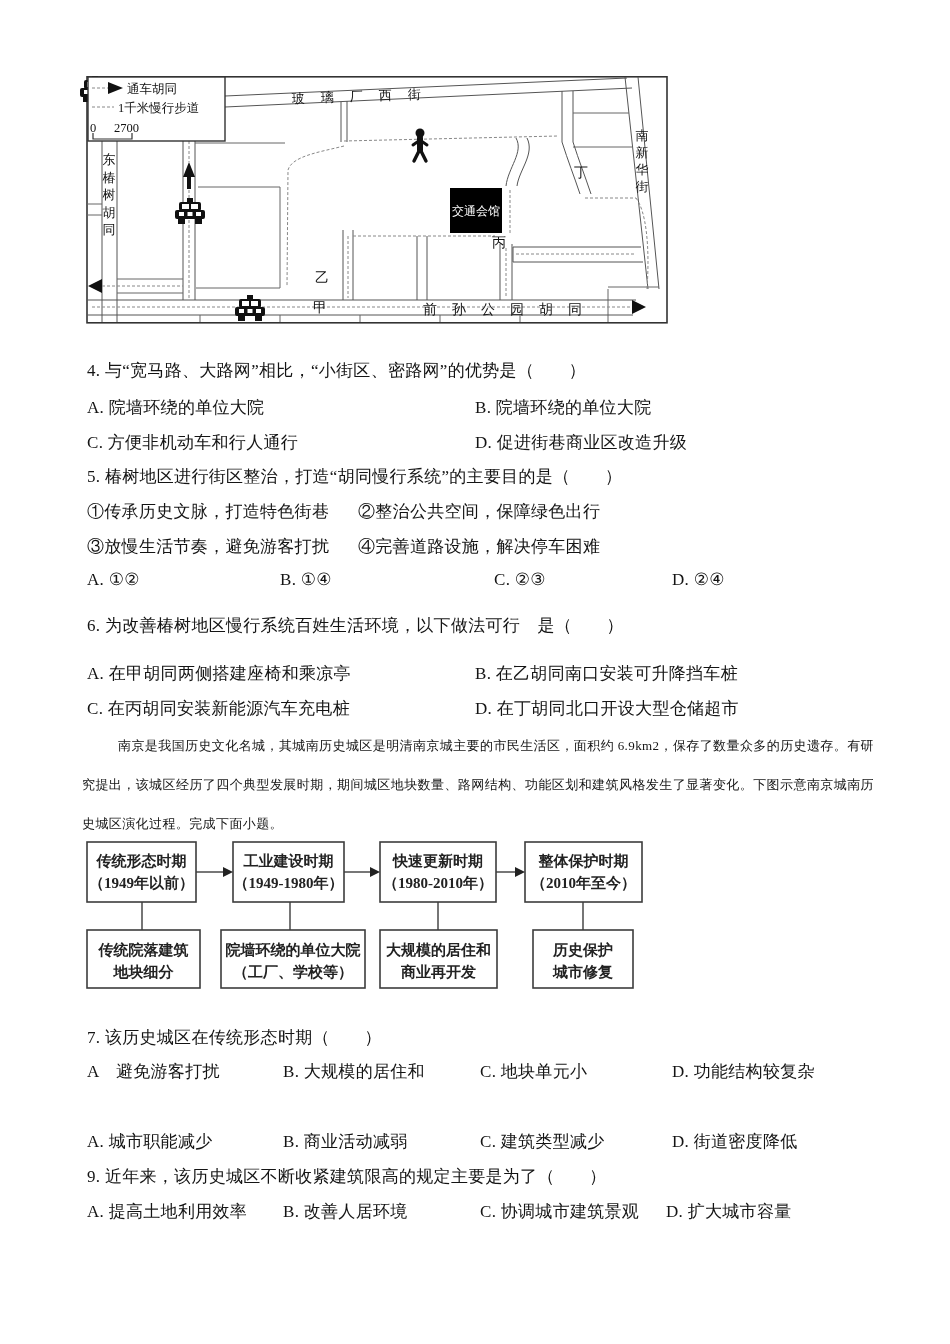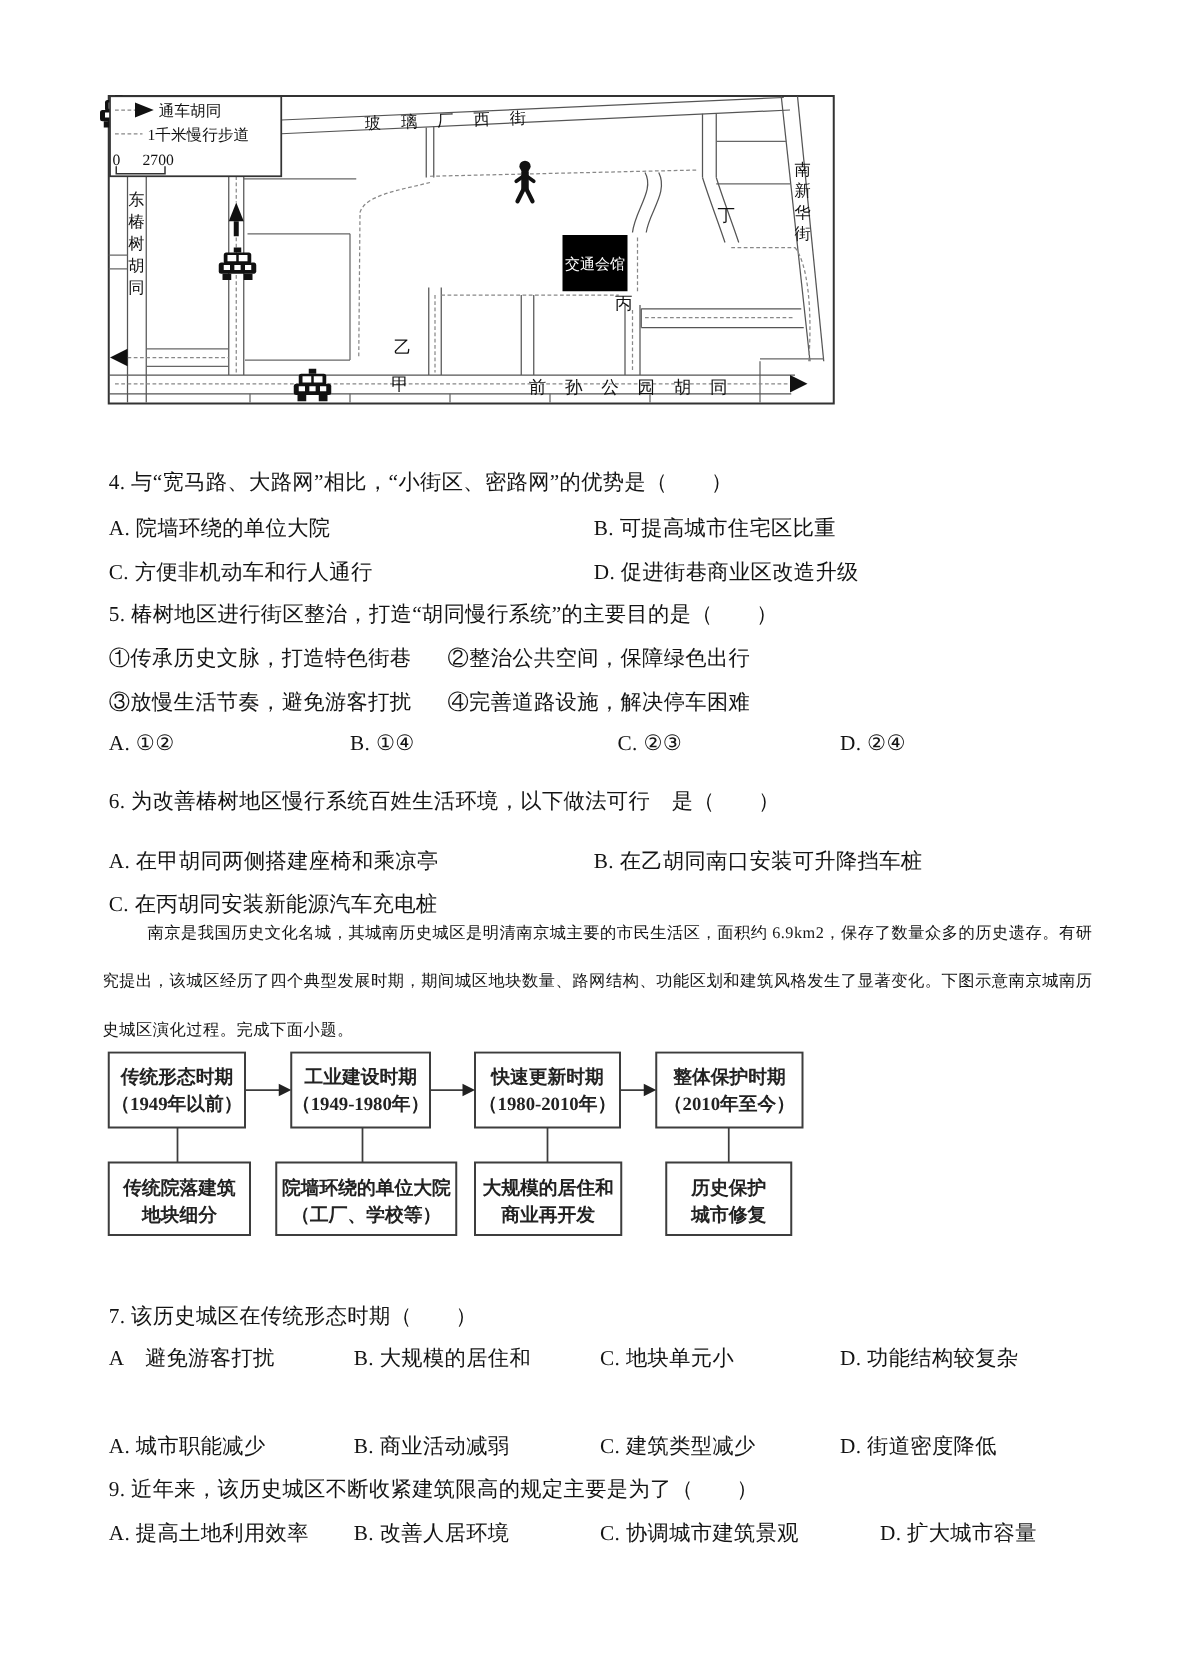--- a/index.html
+++ b/index.html
@@ -1,18 +1,18 @@
 <!DOCTYPE html>
 <html><head>
 <meta charset="utf-8">
 <style>
   html,body{margin:0;padding:0;background:#ffffff;}
   #page{position:relative;width:950px;height:1344px;background:#fff;overflow:hidden;
         font-family:"Liberation Serif", serif;color:#141414;}
-  .t{position:absolute;font-size:17px;white-space:nowrap;letter-spacing:0.3px;margin-top:15px;}
+  .t{position:absolute;font-size:17px;white-space:nowrap;letter-spacing:0.3px;}
   #passage{position:absolute;left:82px;top:727px;width:792px;font-size:13px;
            line-height:38.8px;text-align:justify;text-indent:36px;letter-spacing:0.4px;}
   svg text{font-family:"Liberation Serif", serif;}
   .mapname{font-size:13px;fill:#111;}
   .maplabel{font-size:14px;fill:#111;}
   .legendtxt{font-size:12.5px;fill:#111;}
   .road{stroke:#555;stroke-width:1;fill:none;}
   .road2{stroke:#666;stroke-width:1;fill:none;}
   .walk{stroke:#888;stroke-width:1;fill:none;stroke-dasharray:3 2;}
   .fcbox{fill:#fff;stroke:#3d3d3d;stroke-width:1.6;}
@@ -141,38 +141,39 @@
         <text class="legendtxt" x="38" y="36">1千米慢行步道</text>
         <text class="legendtxt" x="10" y="56">0</text>
         <text class="legendtxt" x="34" y="56">2700</text>
         <path d="M13,57 V63 H52 V57" fill="none" stroke="#333" stroke-width="1.2"></path>
       </g>
     </svg>
   </div>
 
   <div class="t" style="left:87px;top:359px;">4. 与“宽马路、大路网”相比，“小街区、密路网”的优势是（　　）</div>
   <div class="t" style="left:87px;top:396px;">A. 院墙环绕的单位大院</div>
-  <div class="t" style="left:475px;top:396px;">B. 可提高城市住宅区比重</div>
+  <div class="t" style="left:475px;top:396px;">B. 院墙环绕的单位大院</div>
   <div class="t" style="left:87px;top:431px;">C. 方便非机动车和行人通行</div>
   <div class="t" style="left:475px;top:431px;">D. 促进街巷商业区改造升级</div>
 
   <div class="t" style="left:87px;top:465px;">5. 椿树地区进行街区整治，打造“胡同慢行系统”的主要目的是（　　）</div>
   <div class="t" style="left:87px;top:500px;">①传承历史文脉，打造特色街巷</div>
   <div class="t" style="left:358px;top:500px;text-align:center;">②整治公共空间，保障绿色出行</div>
   <div class="t" style="left:87px;top:535px;">③放慢生活节奏，避免游客打扰</div>
   <div class="t" style="left:358px;top:535px;">④完善道路设施，解决停车困难</div>
   <div class="t" style="left:87px;top:569px;">A. ①②</div>
   <div class="t" style="left:280px;top:569px;">B. ①④</div>
   <div class="t" style="left:494px;top:569px;">C. ②③</div>
   <div class="t" style="left:672px;top:569px;">D. ②④</div>
 
   <div class="t" style="left:87px;top:614px;">6. 为改善椿树地区慢行系统百姓生活环境，以下做法可行　是（　　）</div>
   <div class="t" style="left:87px;top:662px;">A. 在甲胡同两侧搭建座椅和乘凉亭</div>
   <div class="t" style="left:475px;top:662px;">B. 在乙胡同南口安装可升降挡车桩</div>
   <div class="t" style="left:87px;top:697px;">C. 在丙胡同安装新能源汽车充电桩</div>
+  <div class="t" style="left:475px;top:697px;">D. 在丁胡同北口开设大型仓储超市</div>
 
   <div id="passage">南京是我国历史文化名城，其城南历史城区是明清南京城主要的市民生活区，面积约 6.9km2，保存了数量众多的历史遗存。有研究提出，该城区经历了四个典型发展时期，期间城区地块数量、路网结构、功能区划和建筑风格发生了显著变化。下图示意南京城南历史城区演化过程。完成下面小题。</div>
 
   <div style="position:absolute;left:80px;top:841px;">
     <svg width="570" height="152" viewBox="0 0 570 152">
 
       <rect class="fcbox" x="7" y="1" width="109" height="60"></rect>
       <rect class="fcbox" x="153" y="1" width="111" height="60"></rect>
       <rect class="fcbox" x="300" y="1" width="116" height="60"></rect>
       <rect class="fcbox" x="445" y="1" width="117" height="60"></rect>
@@ -219,15 +220,15 @@
 
   <div class="t" style="left:87px;top:1130px;">A. 城市职能减少</div>
   <div class="t" style="left:283px;top:1130px;">B. 商业活动减弱</div>
   <div class="t" style="left:480px;top:1130px;">C. 建筑类型减少</div>
   <div class="t" style="left:672px;top:1130px;">D. 街道密度降低</div>
 
   <div class="t" style="left:87px;top:1165px;">9. 近年来，该历史城区不断收紧建筑限高的规定主要是为了（　　）</div>
   <div class="t" style="left:87px;top:1200px;">A. 提高土地利用效率</div>
   <div class="t" style="left:283px;top:1200px;">B. 改善人居环境</div>
   <div class="t" style="left:480px;top:1200px;">C. 协调城市建筑景观</div>
-  <div class="t" style="left:704px;top:1200px;">D. 扩大城市容量</div>
+  <div class="t" style="left:666px;top:1200px;">D. 扩大城市容量</div>
 
 </div>
 
 </body></html>

